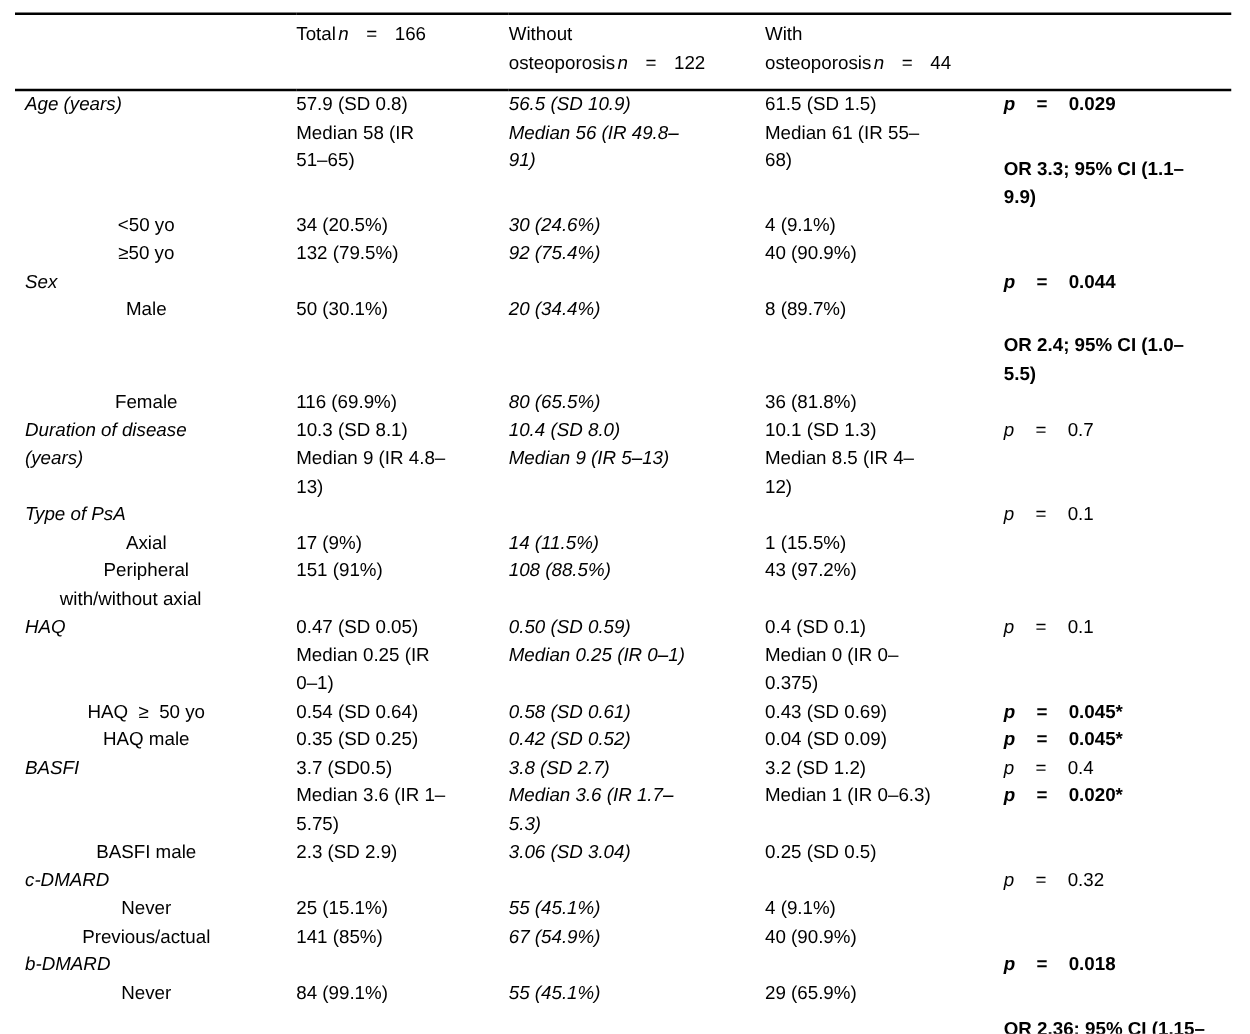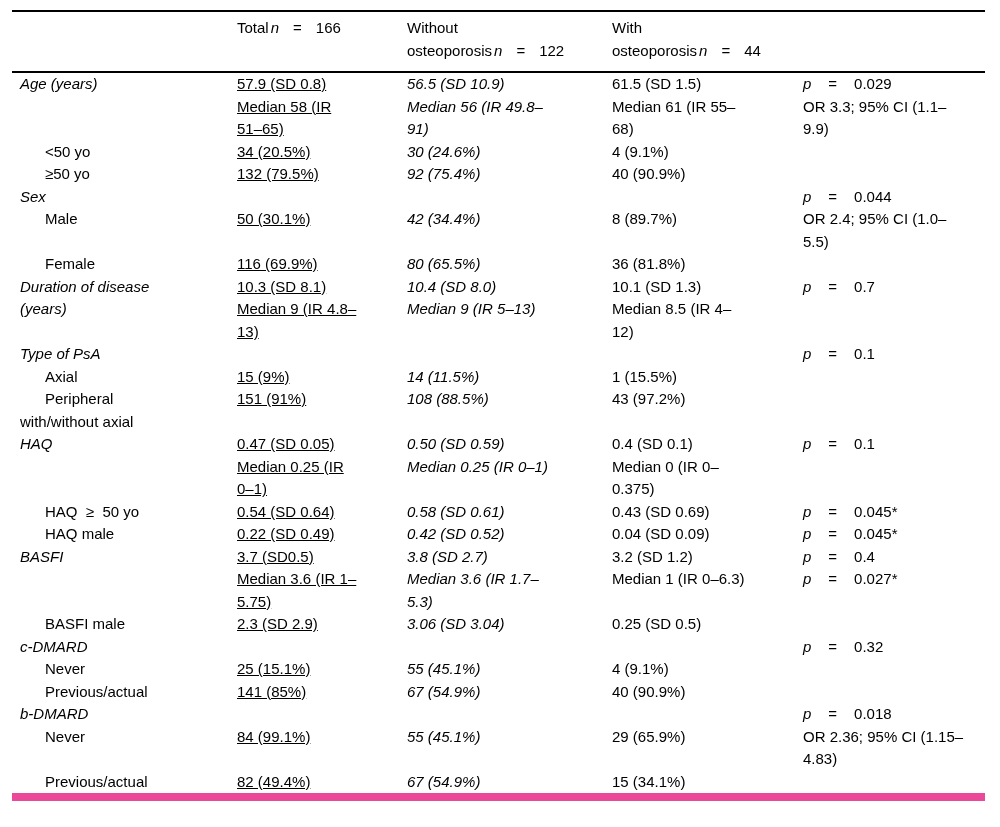--- a/index.html
+++ b/index.html
@@ -31,32 +31,32 @@
     font-weight: normal;
     padding: 0;
     line-height: 22.5px;
   }
   thead th {
     border-bottom: 2px solid #000;
     padding-top: 5px;
     padding-bottom: 9px;
   }
   th.label, td.label { padding-left: 8px; padding-right: 48px; white-space: pre-wrap; }
-  td.c1 { padding-right: 48px; text-decoration: underline; }
+  td.c1 { padding-right: 48px; }
   td.c2 { padding-right: 52px; font-style: italic; }
   td.c3 { padding-right: 55px; margin-top: 40px; }
   td.stat { padding-left: 3px; padding-right: 18px; }
   .cat { font-style: italic; margin-left: 36px; }
-  .indent { text-indent: 25px; }
-  .b { font-weight: normal; }
+  .indent { text-indent: 25px; text-align: center; }
+  .b { font-weight: bold; }
   .eq { margin: 0 17px; }
   .heq { margin: 0 14px; }
   .hn { font-style: italic; margin-left: 2px; }
   .h-top { min-height: 0; }
-  .or { font-weight: normal; }
+  .or { font-weight: bold; margin-top: 29px; }
   .p-wrap i { font-style: italic; }
 </style>
 </head>
 <body>
 
 <div class="wrap">
   <table class="main">
     <colgroup>
       <col class="c-label">
         <col class="c-1">
@@ -115,21 +115,21 @@
         <tr>
           <td class="label cat">Sex</td>
           <td class="c1"></td>
           <td class="c2"></td>
           <td class="c3"></td>
           <td class="stat"><span class="p-wrap b"><i>p</i><span class="eq">=</span><span>0.044</span></span></td>
         </tr>
         <tr>
           <td class="label indent">Male</td>
           <td class="c1">50 (30.1%)</td>
-          <td class="c2">42 (34.4%)</td>
+          <td class="c2">20 (34.4%)</td>
           <td class="c3">8 (89.7%)</td>
           <td class="stat">
             <div class="or">OR 2.4; 95% CI (1.0–5.5)</div>
           </td>
         </tr>
         <tr>
           <td class="label indent">Female</td>
           <td class="c1">116 (69.9%)</td>
           <td class="c2">80 (65.5%)</td>
           <td class="c3">36 (81.8%)</td>
@@ -150,21 +150,21 @@
         </tr>
         <tr>
           <td class="label cat">Type of PsA</td>
           <td class="c1"></td>
           <td class="c2"></td>
           <td class="c3"></td>
           <td class="stat"><span class="p-wrap"><i>p</i><span class="eq">=</span><span>0.1</span></span></td>
         </tr>
         <tr>
           <td class="label indent">Axial</td>
-          <td class="c1">15 (9%)</td>
+          <td class="c1">17 (9%)</td>
           <td class="c2">14 (11.5%)</td>
           <td class="c3">1 (15.5%)</td>
           <td class="stat"></td>
         </tr>
         <tr>
           <td class="label indent">Peripheral with/without axial</td>
           <td class="c1">151 (91%)</td>
           <td class="c2">108 (88.5%)</td>
           <td class="c3">43 (97.2%)</td>
           <td class="stat"></td>
@@ -184,37 +184,37 @@
         </tr>
         <tr>
           <td class="label indent">HAQ  ≥  50 yo</td>
           <td class="c1">0.54 (SD 0.64)</td>
           <td class="c2">0.58 (SD 0.61)</td>
           <td class="c3">0.43 (SD 0.69)</td>
           <td class="stat"><span class="p-wrap b"><i>p</i><span class="eq">=</span><span>0.045*</span></span></td>
         </tr>
         <tr>
           <td class="label indent">HAQ male</td>
-          <td class="c1">0.22 (SD 0.49)</td>
+          <td class="c1">0.35 (SD 0.25)</td>
           <td class="c2">0.42 (SD 0.52)</td>
           <td class="c3">0.04 (SD 0.09)</td>
           <td class="stat"><span class="p-wrap b"><i>p</i><span class="eq">=</span><span>0.045*</span></span></td>
         </tr>
         <tr>
           <td class="label cat" rowspan="2">BASFI</td>
           <td class="c1">3.7 (SD0.5)</td>
           <td class="c2">3.8 (SD 2.7)</td>
           <td class="c3">3.2 (SD 1.2)</td>
           <td class="stat"><span class="p-wrap"><i>p</i><span class="eq">=</span><span>0.4</span></span></td>
         </tr>
         <tr>
           <td class="c1">Median 3.6 (IR 1–5.75)</td>
           <td class="c2">Median 3.6 (IR 1.7–5.3)</td>
           <td class="c3">Median 1 (IR 0–6.3)</td>
-          <td class="stat"><span class="p-wrap b"><i>p</i><span class="eq">=</span><span>0.027*</span></span></td>
+          <td class="stat"><span class="p-wrap b"><i>p</i><span class="eq">=</span><span>0.020*</span></span></td>
         </tr>
         <tr>
           <td class="label indent">BASFI male</td>
           <td class="c1">2.3 (SD 2.9)</td>
           <td class="c2">3.06 (SD 3.04)</td>
           <td class="c3">0.25 (SD 0.5)</td>
           <td class="stat"></td>
         </tr>
         <tr>
           <td class="label cat">c-DMARD</td>

